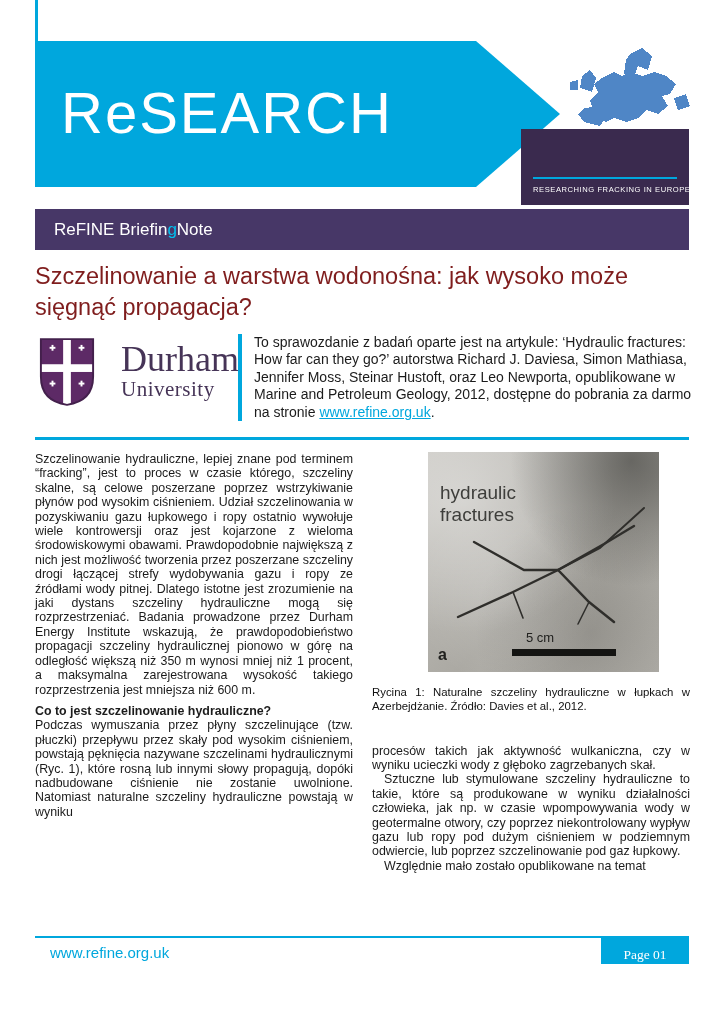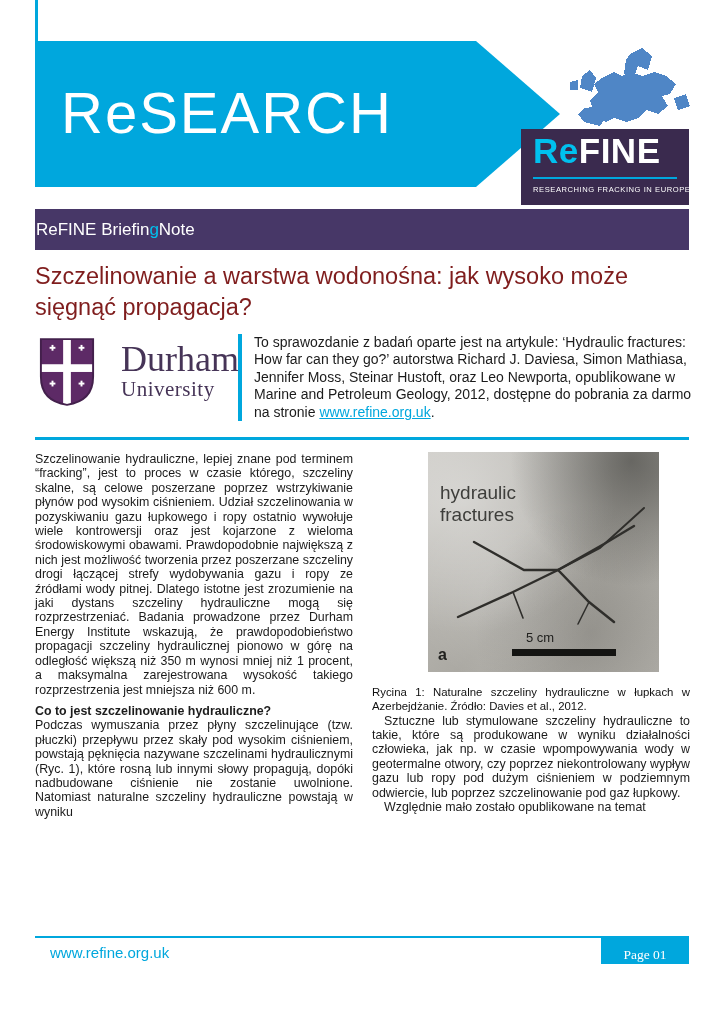--- a/index.html
+++ b/index.html
@@ -18,21 +18,21 @@
   
   .logo-map { position:absolute; left:566px; top:48px; width:128px; height:88px; z-index:3; }
   .logo-box { position:absolute; left:521px; top:129px; width:168px; height:76px; background:#3a2a4e; z-index:2; }
   .logo-word { position:absolute; left:12px; top:2px; font-size:35px; font-weight:bold; color:#ffffff; letter-spacing:0.5px; }
   .logo-re { color:#00c0ee; }
   .logo-rule { position:absolute; left:12px; top:48px; width:144px; height:2px; background:#00a7dd; }
   .logo-tagline { position:absolute; left:12px; top:56px; font-size:7.6px; letter-spacing:0.55px; color:#ffffff; white-space:nowrap; }
 
   
   .brief-bar { position:absolute; left:35px; top:209px; width:654px; height:41px; background:#473767;
-      color:#fff; font-size:17px; display:flex; align-items:center; padding-left:1px; }
+      color:#fff; font-size:17px; display:flex; align-items:center; padding-left:19px; }
   .brief-bar .accent { color:#00c0ee; }
 
   
   .article-title { position:absolute; left:35px; top:261px; width:662px; font-size:23.5px; line-height:31px; font-weight:400; color:#7f1d1d; }
 
   
   .durham { position:absolute; left:38px; top:336px; display:flex; align-items:center; gap:25px; }
   .durham-text { font-family:"Liberation Serif", serif; color:#463457; }
   .durham-name { font-size:36px; line-height:36px; }
   .durham-sub  { font-size:21px; line-height:24px; letter-spacing:0.5px; }
@@ -92,21 +92,20 @@
   <svg class="logo-map" viewBox="0 0 128 88" shape-rendering="crispEdges">
     <polygon fill="#4f86c6" points="64,6 76,0 86,8 82,22 72,18 68,30 58,26 60,12"></polygon>
     <polygon fill="#4f86c6" points="16,28 24,22 30,30 26,44 14,40"></polygon>
     <polygon fill="#4f86c6" points="4,34 12,32 12,42 4,42"></polygon>
     <polygon fill="#4f86c6" points="36,30 48,24 56,28 64,24 76,28 88,24 100,28 110,36 104,46 96,48 102,58 92,66 80,62 72,70 60,74 48,70 40,74 28,66 24,52 32,44 28,36"></polygon>
     <polygon fill="#4f86c6" points="18,60 36,58 42,66 34,78 18,74 12,66"></polygon>
     <polygon fill="#4f86c6" points="108,50 120,46 124,58 112,62"></polygon>
   </svg>
 
   <div class="logo-box">
-    <div class="logo-word"><span class="logo-re">Re</span><span>FINE</span></div>
     <div class="logo-rule"></div>
     <div class="logo-tagline">RESEARCHING FRACKING IN EUROPE</div>
   </div>
 
   <div class="brief-bar">
     <span>ReFINE Briefin</span>
       <span class="accent">g</span>
       <span> Note</span>
   </div>
 
@@ -160,20 +159,21 @@
         <path d="M130,118 L172,96 L216,56" stroke-width="2"></path>
         <path d="M85,140 L95,166" stroke-width="1.6"></path>
         <path d="M161,150 L150,172" stroke-width="1.6"></path>
       </svg>
       <div class="fig-label">hydraulic fractures</div>
       <div class="fig-a">a</div>
       <div class="fig-scale-label">5 cm</div>
       <div class="fig-scalebar"></div>
     </div>
     <p class="caption"><b>Rycina 1:</b><span> Naturalne szczeliny hydrauliczne w łupkach w Azerbejdżanie. Źródło: Davies et al., 2012.</span></p>
+    <p class="body-p rp1">procesów takich jak aktywność wulkaniczna, czy w wyniku ucieczki wody z głęboko zagrzebanych skał.</p>
     <p class="body-p indent"><span>Sztuczne lub </span><b>stymulowane szczeliny hydrauliczne</b><span> to takie, które są produkowane w wyniku działalności człowieka, jak np. w czasie wpompowywania wody w geotermalne otwory, czy poprzez niekontrolowany wypływ gazu lub ropy pod dużym ciśnieniem w podziemnym odwiercie, lub poprzez szczelinowanie pod gaz łupkowy.</span></p>
     <p class="body-p indent">Względnie mało zostało opublikowane na temat</p>
   </div>
 
   <div class="footer-line"></div>
   <a class="footer-url">www.refine.org.uk</a>
   <div class="page-badge">Page 01</div>
 
 </div>
 

